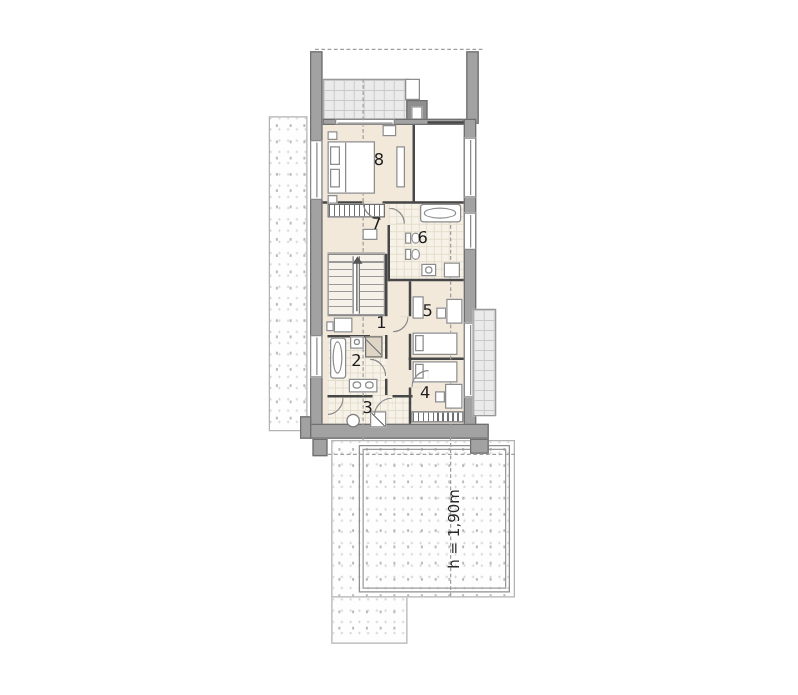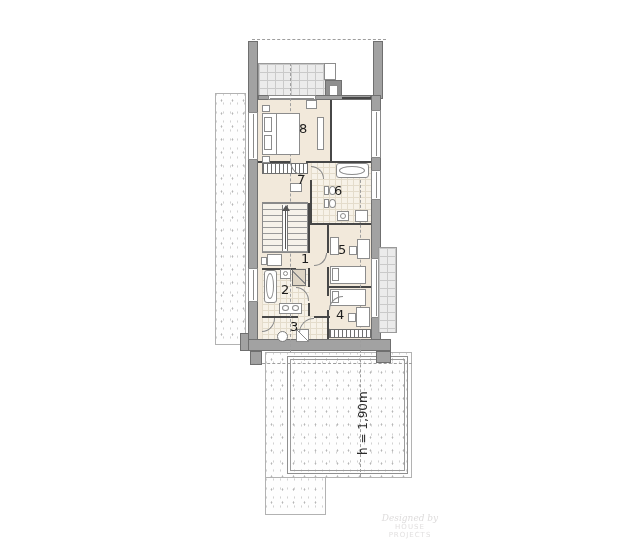--- a/index.html
+++ b/index.html
@@ -179,18 +179,14 @@
   <div class="abs label" style="left:281px;top:283px;">2</div>
   <div class="abs label" style="left:290px;top:320px;">3</div>
   <div class="abs label" style="left:336px;top:308px;">4</div>
   <div class="abs label" style="left:338px;top:243px;">5</div>
   <div class="abs label" style="left:334px;top:184px;">6</div>
   <div class="abs label" style="left:297px;top:173px;">7</div>
   <div class="abs label" style="left:299px;top:122px;">8</div>
 
   <div class="abs note" style="left:333px;top:418px;width:60px;height:14px;transform:rotate(-90deg);text-align:center;">h = 1,90m</div>
 
-  <div class="abs" style="left:373px;top:513px;width:74px;">
-    <div class="wm1">Designed by</div>
-    <div class="wm2">HOUSE PROJECTS</div>
-  </div>
 
 </div>
 
 </body></html>

